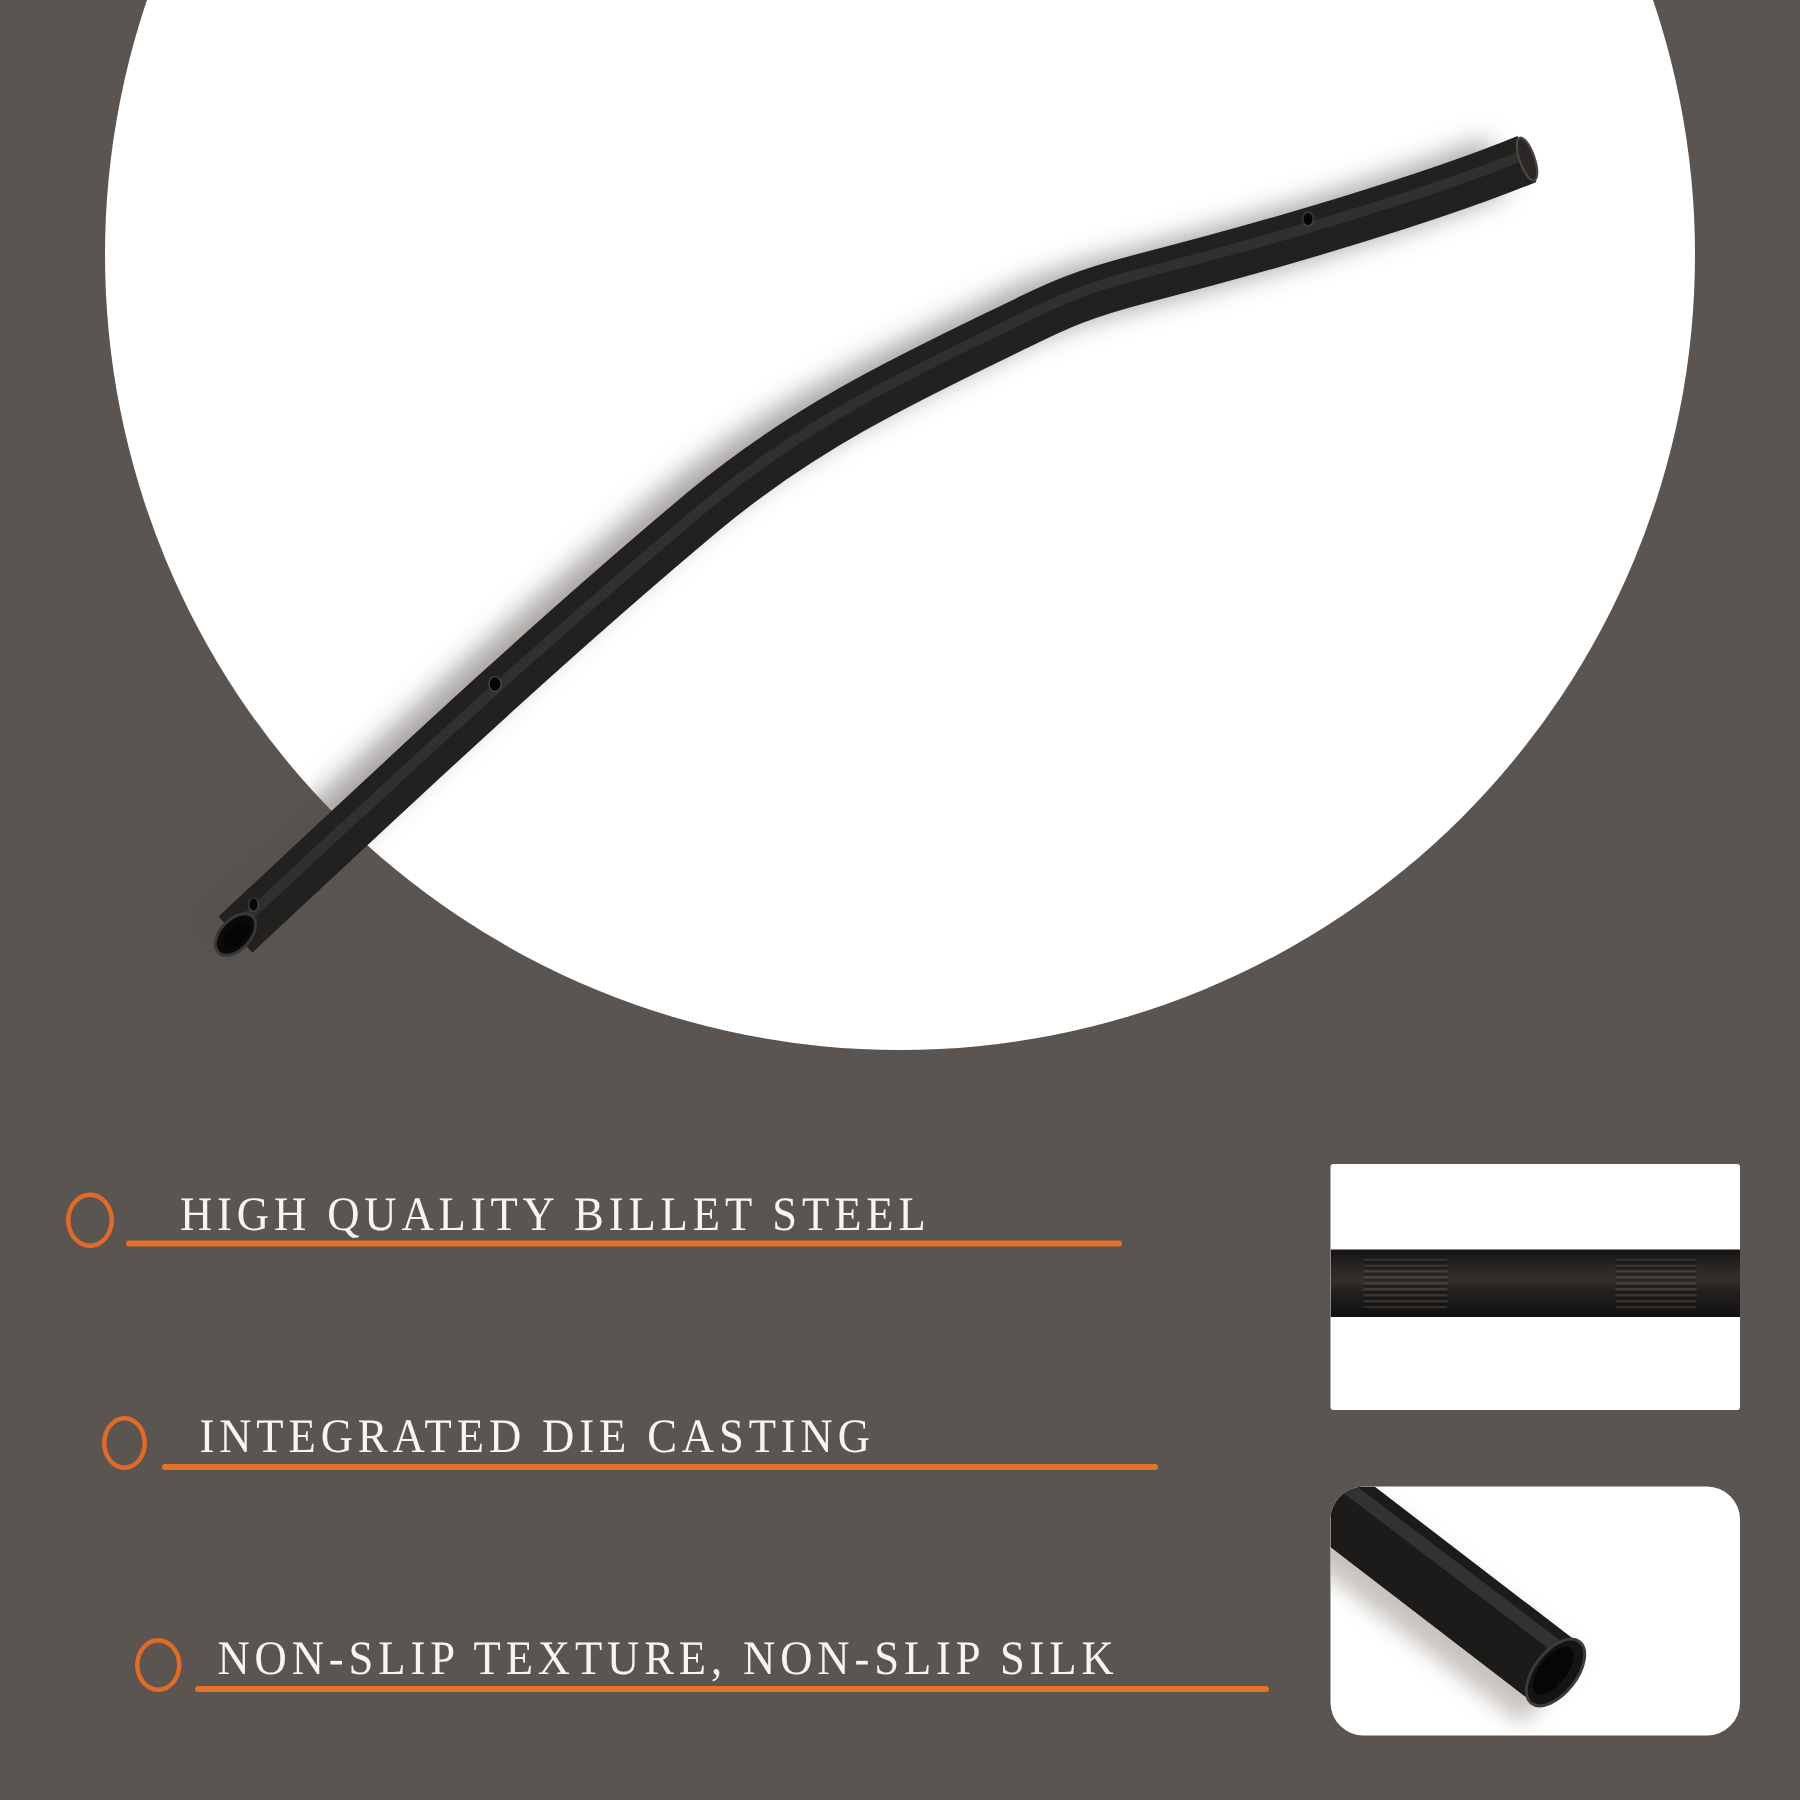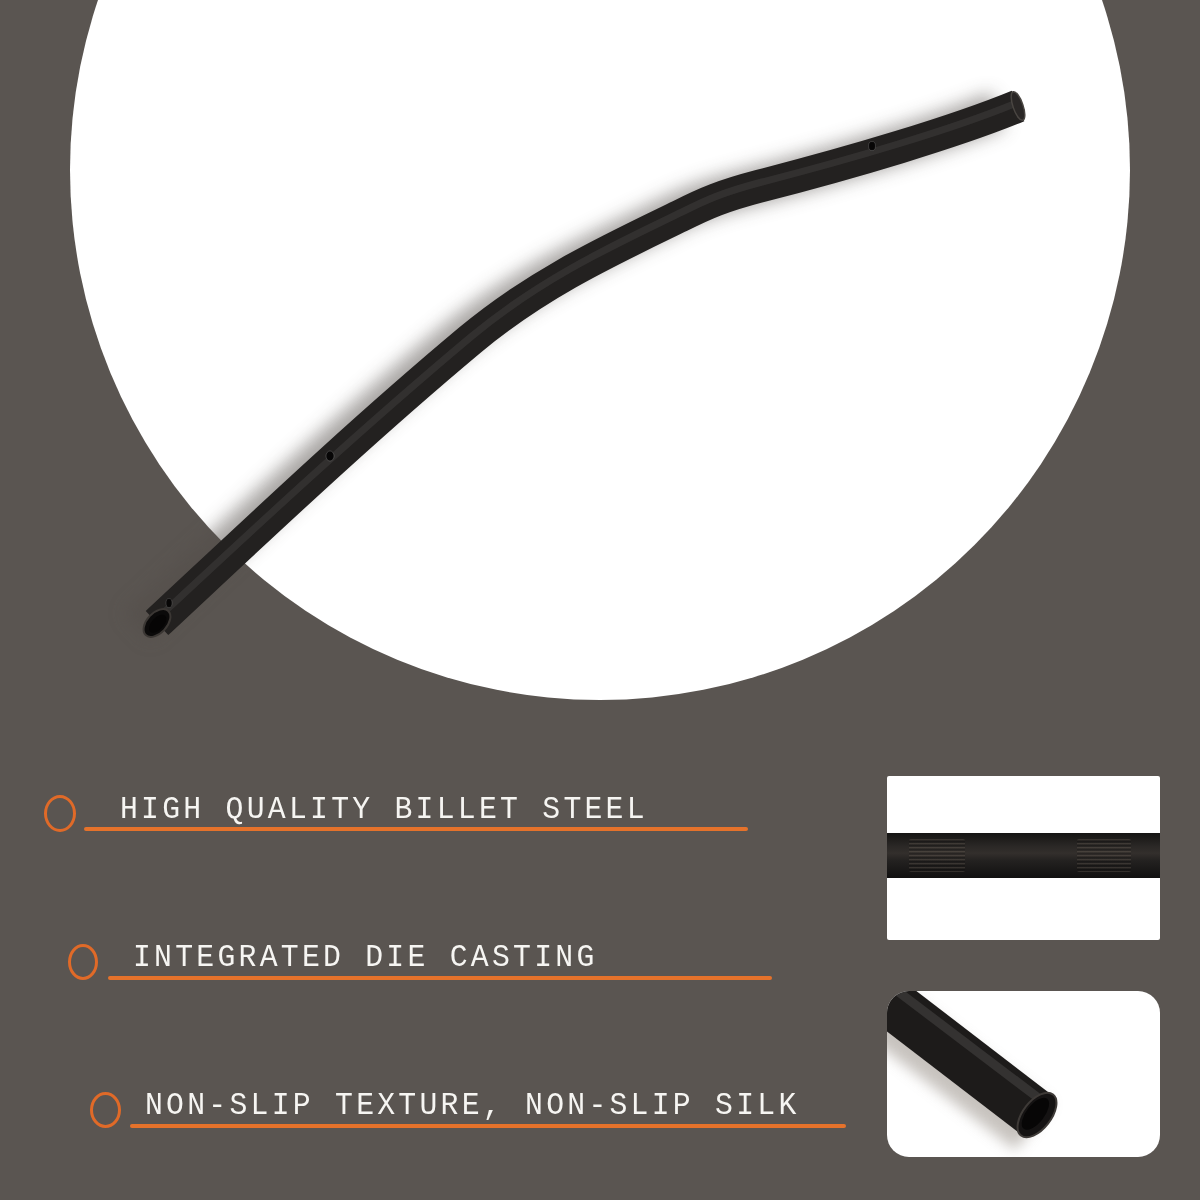--- a/index.html
+++ b/index.html
@@ -1,21 +1,21 @@
 <!DOCTYPE html>
 <html><head>
 <meta charset="utf-8">
 <style>
   html,body{margin:0;padding:0;}
   .stage{
     position:relative;
     width:1200px;height:1200px;
     background:#5a5551;
     overflow:hidden;
-    font-family:Liberation Mono, monospace;
+    font-family:Liberation Serif, serif;
   }
   
   .hero-circle{
     position:absolute;
     left:70px;top:-360px;
     width:1060px;height:1060px;
     border-radius:50%;
     background:#ffffff;
   }
   .hero-svg{

